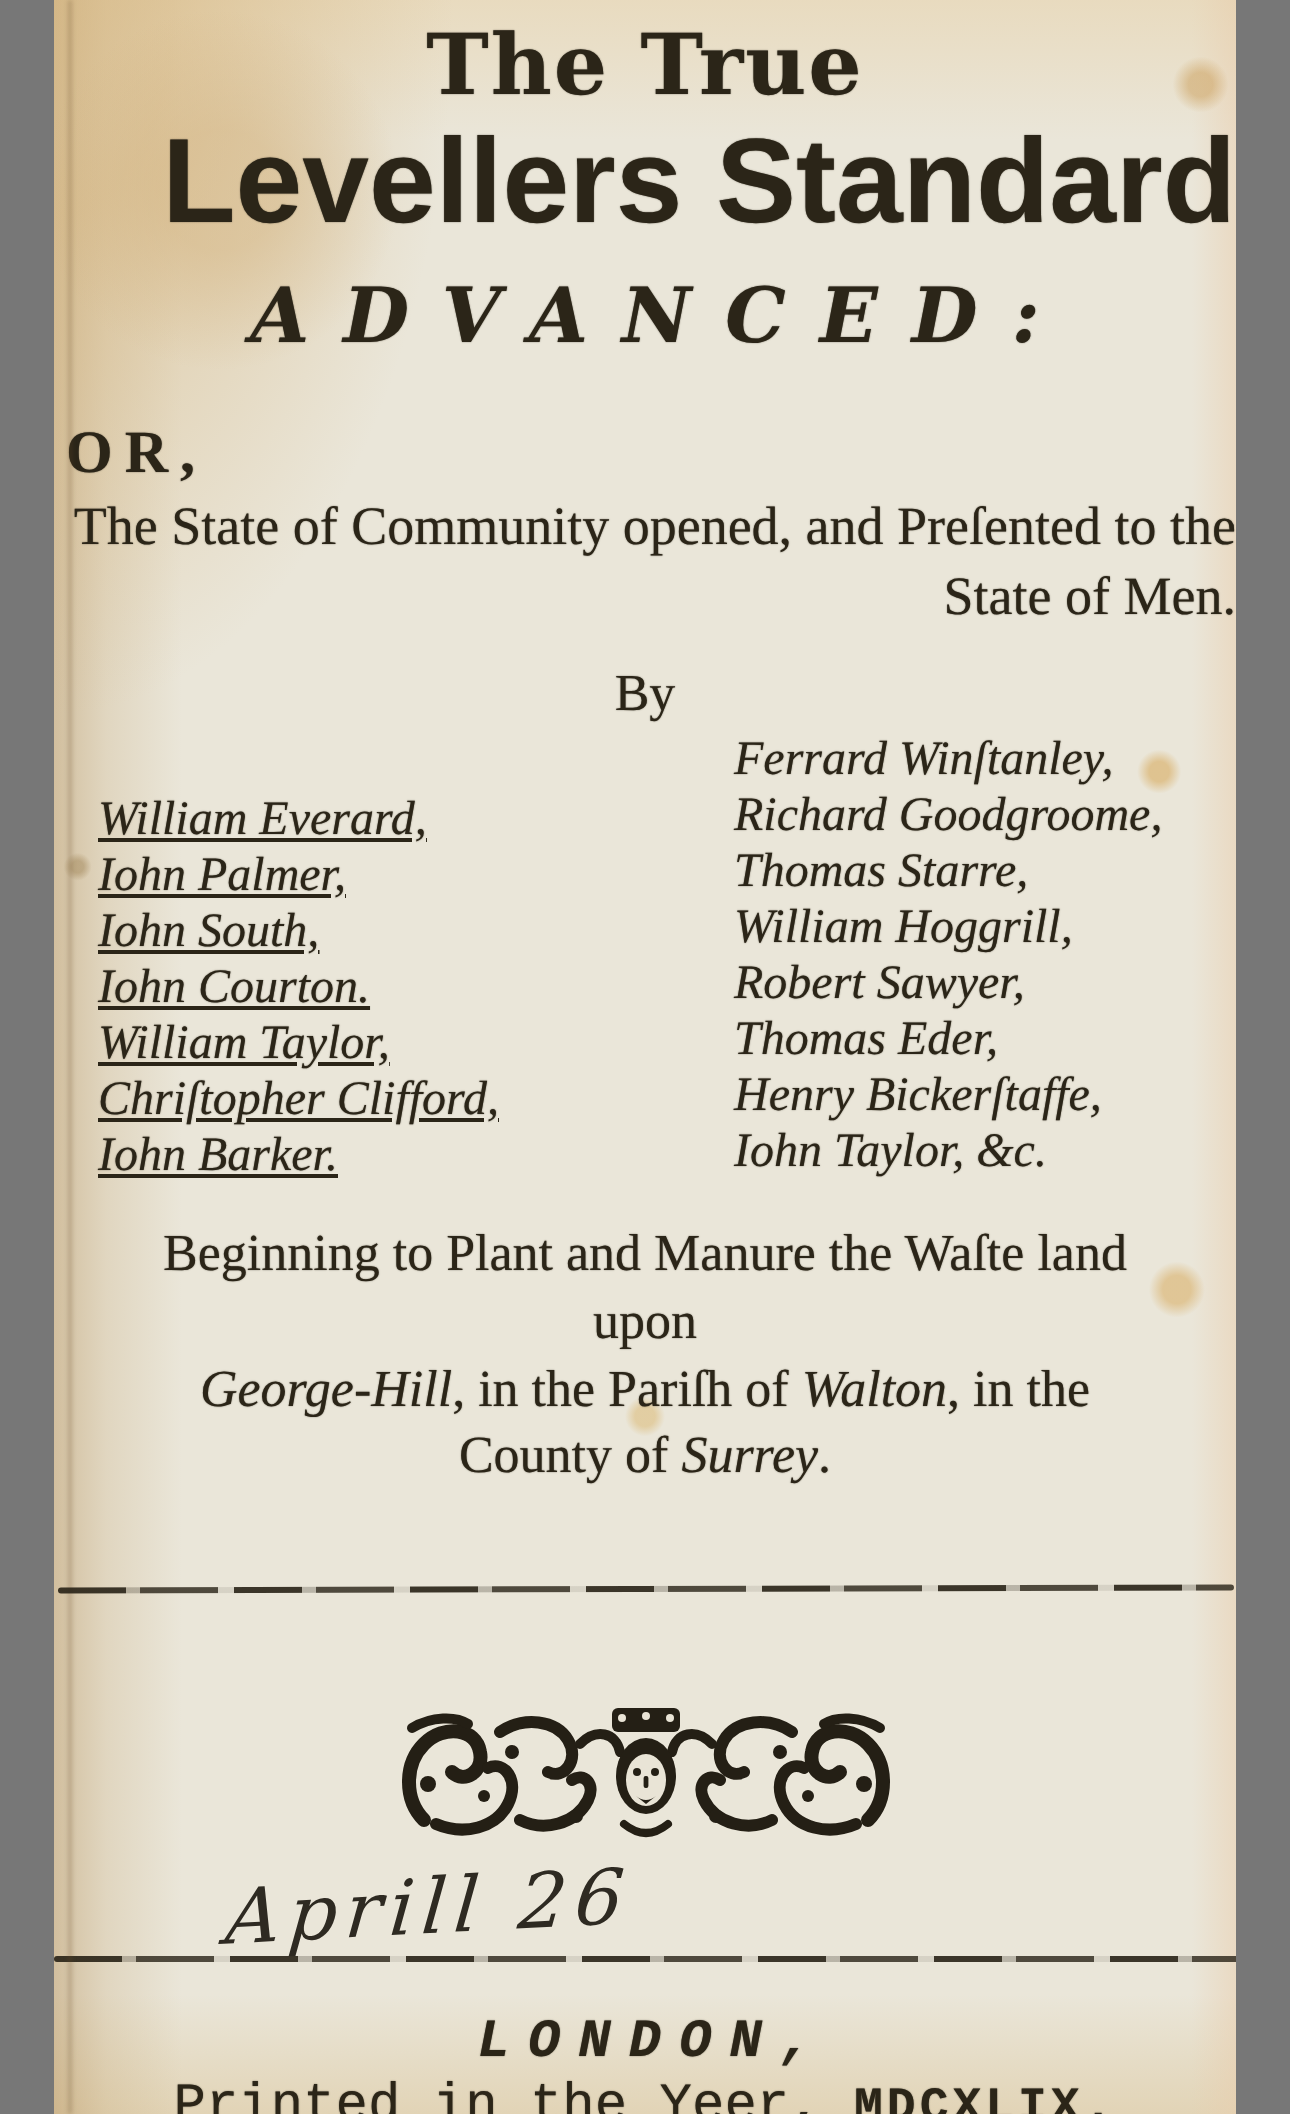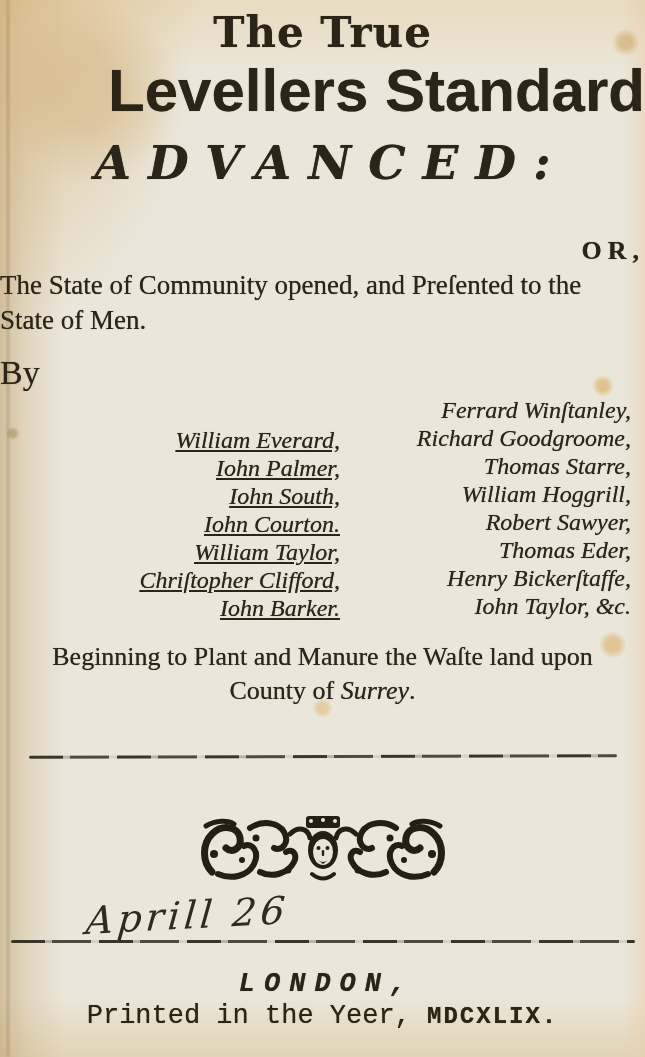--- a/index.html
+++ b/index.html
@@ -1,18 +1,18 @@
 <!DOCTYPE html>
 <html><head>
 <meta charset="utf-8">
 <style>
   html,body{margin:0;padding:0;background:#777;}
   .page{
     position:relative;
-    width:645px;height:1057px;
+    width:591px;height:1057px;
     margin:0 auto;
     overflow:hidden;
     color:#2b2518;
     font-family:"Liberation Serif","DejaVu Serif",serif;
     background-color:#eae6d9;
     background-image:
       radial-gradient(circle at 97% 4%, rgba(198,148,72,.45) 0 6px, rgba(198,148,72,0) 14px),
       radial-gradient(circle at 93.5% 36.5%, rgba(214,166,84,.55) 0 5px, rgba(214,166,84,0) 11px),
       radial-gradient(circle at 95% 61%, rgba(214,166,84,.5) 0 7px, rgba(214,166,84,0) 14px),
       radial-gradient(circle at 50% 67%, rgba(216,176,96,.45) 0 5px, rgba(216,176,96,0) 10px),
@@ -29,29 +29,29 @@
   .ink{ text-shadow:0 0 .7px rgba(43,37,24,.75); }
 
   .title1{margin:10px 0 0;text-align:center;
     font-family:"DejaVu Serif","Liberation Serif",serif;
     font-size:42px;font-weight:bold;line-height:1.1;letter-spacing:1px;}
   .title2{margin:0;text-align:right;white-space:nowrap;
     font-family:Liberation Sans, sans-serif;
     font-size:60px;font-weight:bold;line-height:1.15;}
   .title3{margin:10px 0 0;text-align:center;
     font-family:"DejaVu Serif","Liberation Serif",serif;
-    font-style:italic;font-size:47px;font-weight:600;
+    font-style:italic;font-size:38px;font-weight:600;
     letter-spacing:17px;line-height:1.2;text-indent:17px;}
-  .or{margin-top:44px;text-align:right;font-size:26px;font-weight:600;
+  .or{margin-top:29px;text-align:left;font-size:30px;font-weight:600;
     letter-spacing:6px;text-indent:6px;}
-  .subtitle{margin-top:2px;text-align:left;font-size:27px;line-height:1.3;}
-  .by{margin-top:16px;text-align:left;font-size:34px;}
+  .subtitle{margin-top:2px;text-align:right;font-size:27px;line-height:1.3;}
+  .by{margin-top:16px;text-align:center;font-size:26px;}
   .authors{display:flex;padding:0 14px 0 22px;margin-top:4px;}
   .authors ul{list-style:none;margin:0;padding:0;
-    font-style:italic;font-size:24px;line-height:28px;text-align:right;}
+    font-style:italic;font-size:24px;line-height:28px;}
   .authors .col-left{width:318px;padding-top:30px;text-decoration:underline;}
   .authors .col-right{flex:1;}
   .action{margin-top:18px;text-align:center;font-size:26px;line-height:1.3;
     padding:0 38px;}
   .action .it{font-style:italic;}
   .rule{height:3px;border:0;margin:0 auto;border-radius:2px;
     background:repeating-linear-gradient(90deg,
       rgba(40,34,22,.9) 0 34px, rgba(40,34,22,.25) 34px 41px,
       rgba(40,34,22,.8) 41px 80px, rgba(40,34,22,.1) 80px 88px);}
   .rule1{width:588px;margin-top:48px;transform:rotate(-.15deg);}
@@ -103,20 +103,21 @@
         <li>William Hoggrill,</li>
         <li>Robert Sawyer,</li>
         <li>Thomas Eder,</li>
         <li>Henry Bickerſtaffe,</li>
         <li>Iohn Taylor, &amp;c.</li>
       </ul>
   </div>
 
   <div class="action ink">
     <div>Beginning to Plant and Manure the Waſte land upon</div>
+    <div><span class="it">George-Hill</span><span>, in the Pariſh of </span><span class="it">Walton</span><span>, in the</span></div>
     <div><span>County of </span><span class="it">Surrey</span><span>.</span></div>
   </div>
 
   <hr class="rule rule1">
 
   <svg class="ornament" viewBox="0 0 250 70" xmlns="http://www.w3.org/2000/svg">
     <g stroke="#241f15" fill="none" stroke-linecap="round">
       <g id="half">
         <path d="M14,58 C4,48 4,30 14,20 C24,10 40,12 42,24 C44,34 34,40 28,34" stroke-width="7"></path>
         <path d="M20,60 C34,66 50,62 56,50 C62,38 54,28 46,32" stroke-width="6"></path>

